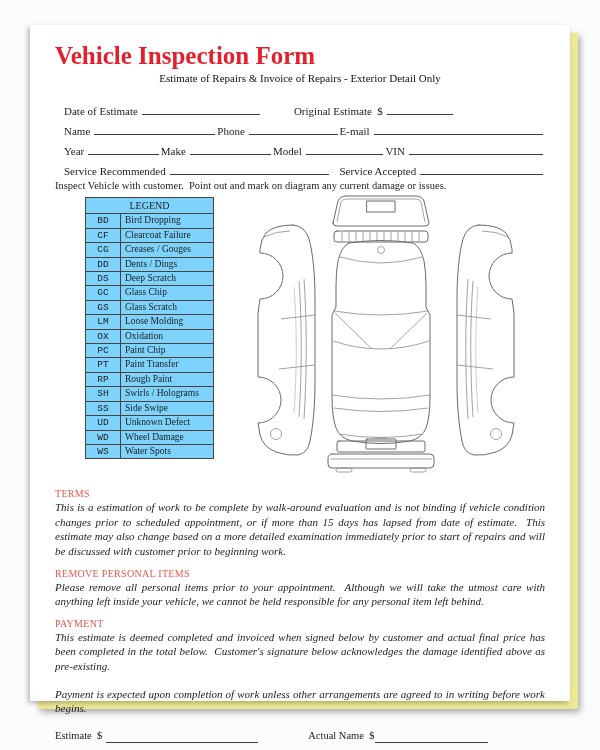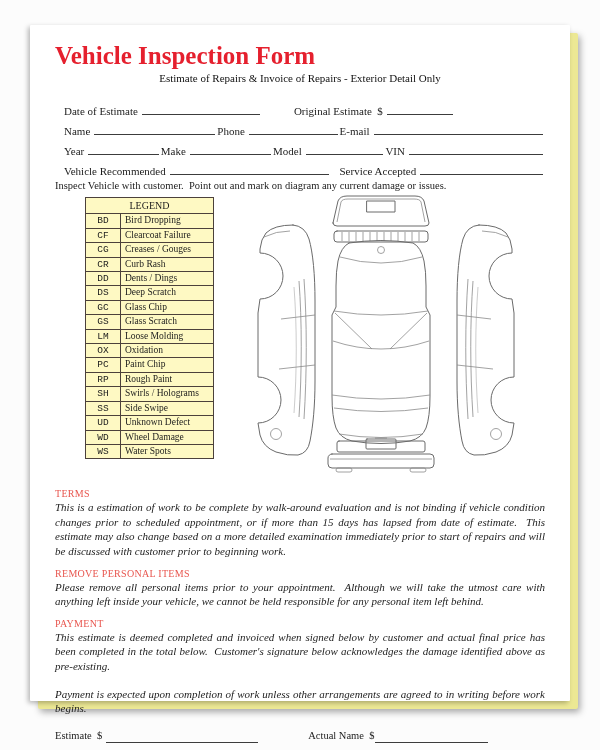--- a/index.html
+++ b/index.html
@@ -12,21 +12,21 @@
   .content{position:absolute;left:25px;right:25px;top:0;bottom:0;color:#1c1c1c;}
   .title{margin-top:17px;text-align:left;font-size:25px;font-weight:bold;color:#e5202e;}
   .subtitle{text-align:center;font-size:11px;margin-top:2px;color:#111;}
   .fieldrows{margin-top:13px;font-size:11px;margin-left:9px;}
   .frow{display:flex;align-items:flex-end;height:20px;}
   .lbl{white-space:pre;flex:0 0 auto;}
   .fill{border-bottom:1px solid #3c3c3c;height:12px;margin:0 2px 2px 4px;}
   .instruction{font-size:10.5px;margin-top:3px;white-space:pre-wrap;}
   .main-row{display:flex;margin-top:6px;align-items:flex-start;}
   .legend-table{border-collapse:collapse;margin-left:30px;font-size:9.5px;}
-  .legend-table th,.legend-table td{border:1px solid #4c413b;background:#fef9c3;
+  .legend-table th,.legend-table td{border:1px solid #4c413b;background:#7dd3fc;
     padding:1px 4px;line-height:11.4px;}
   .legend-table th{font-weight:normal;text-align:center;font-size:10px;padding:2px 4px;}
   .legend-table td.code{text-align:center;width:26px;font-family:Liberation Mono, monospace;}
   .legend-table td.desc{width:84px;text-align:left;}
   .diagram-wrap{margin-left:22px;margin-top:-6px;}
   .sections{margin-top:6px;}
   .sec-head{color:#e8564f;font-size:10px;letter-spacing:.3px;margin-top:9px;}
   .para{font-size:11px;line-height:1.33;text-align:justify;white-space:pre-wrap;margin-top:1px;font-style:italic;}
   .para + .para{margin-top:13px;}
   .totals{font-size:10.5px;}
@@ -65,21 +65,21 @@
           <span class="lbl">Year</span>
           <span class="fill" style="flex:1;"></span>
           <span class="lbl">Make</span>
           <span class="fill" style="flex:1.15;"></span>
           <span class="lbl">Model</span>
           <span class="fill" style="flex:1.1;"></span>
           <span class="lbl">VIN</span>
           <span class="fill" style="flex:1.9;"></span>
         </div>
         <div class="frow">
-          <span class="lbl">Vehicle Recommended</span>
+          <span class="lbl">Service Recommended</span>
           <span class="fill" style="flex:1.3;"></span>
           <span style="width:8px;"></span>
           <span class="lbl">Service Accepted</span>
           <span class="fill" style="flex:1;"></span>
         </div>
       </div>
 
       <div class="instruction">Inspect Vehicle with customer.  Point out and mark on diagram any current damage or issues.</div>
 
       <div class="main-row">
@@ -97,24 +97,20 @@
             </tr>
               <tr>
               <td class="code">CF</td>
               <td class="desc">Clearcoat Failure</td>
             </tr>
               <tr>
               <td class="code">CG</td>
               <td class="desc">Creases / Gouges</td>
             </tr>
               <tr>
-              <td class="code">CR</td>
-              <td class="desc">Curb Rash</td>
-            </tr>
-              <tr>
               <td class="code">DD</td>
               <td class="desc">Dents / Dings</td>
             </tr>
               <tr>
               <td class="code">DS</td>
               <td class="desc">Deep Scratch</td>
             </tr>
               <tr>
               <td class="code">GC</td>
               <td class="desc">Glass Chip</td>
@@ -127,20 +123,24 @@
               <td class="code">LM</td>
               <td class="desc">Loose Molding</td>
             </tr>
               <tr>
               <td class="code">OX</td>
               <td class="desc">Oxidation</td>
             </tr>
               <tr>
               <td class="code">PC</td>
               <td class="desc">Paint Chip</td>
+            </tr>
+              <tr>
+              <td class="code">PT</td>
+              <td class="desc">Paint Transfer</td>
             </tr>
               <tr>
               <td class="code">RP</td>
               <td class="desc">Rough Paint</td>
             </tr>
               <tr>
               <td class="code">SH</td>
               <td class="desc">Swirls / Holograms</td>
             </tr>
               <tr>

